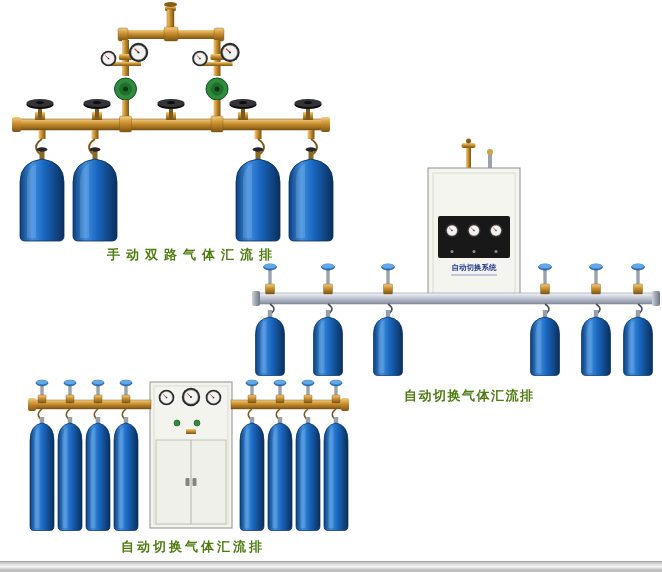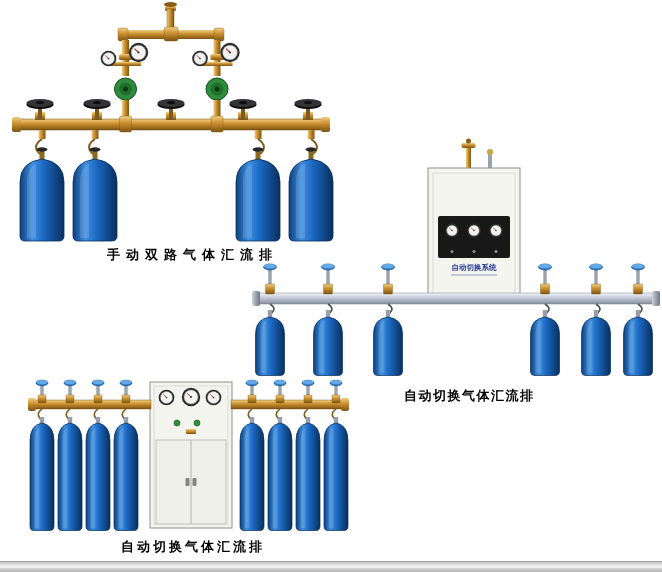--- a/index.html
+++ b/index.html
@@ -4,21 +4,21 @@
 <title>Gas Manifold Product Figures</title>
 <style>
   html,body{margin:0;padding:0;background:#ffffff;}
   body{font-family:"Liberation Sans", sans-serif;}
   .canvas{position:relative;width:662px;height:572px;background:#ffffff;overflow:hidden;}
   .canvas svg{position:absolute;left:0;top:0;}
   .caption{
     position:absolute;
     font-size:13px;
     font-weight:bold;
-    color:#000000;
+    color:#4d7c0f;
     white-space:nowrap;
   }
   .c1{left:107px;top:246px;letter-spacing:6px;}
   .c2{left:404px;top:387px;letter-spacing:1.5px;}
   .c3{left:121px;top:538px;letter-spacing:3px;}
   .bottom-strip{
     position:absolute;left:0;top:561px;width:662px;height:11px;
     background:linear-gradient(180deg,#bfbfbf 0,#e6e6e6 3px,#f7f7f7 5px,#c9c9c9 7px,#b3b3b3 11px);
     border-top:1px solid #a5a5a5;
   }

